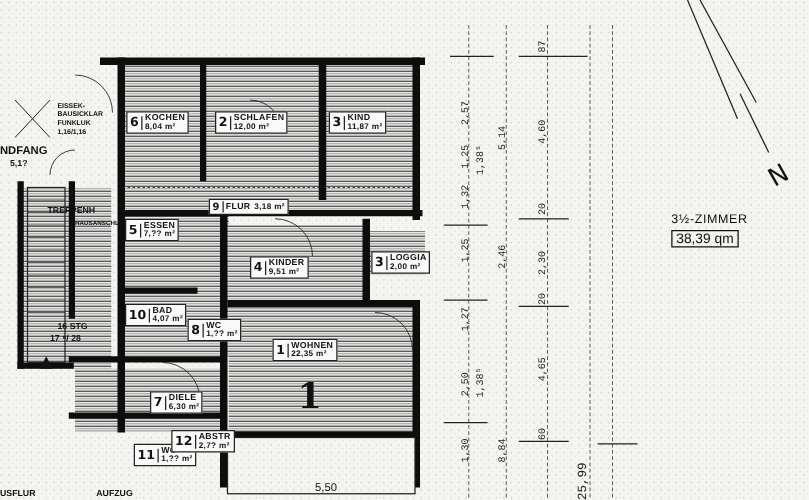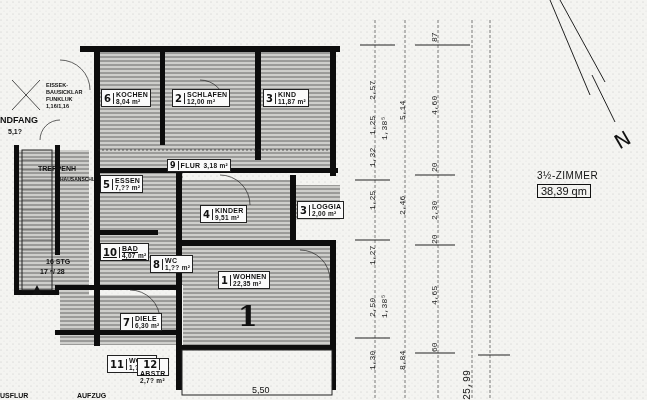--- a/index.html
+++ b/index.html
@@ -171,21 +171,21 @@
       <span class="area">9,51 m²</span>
     </span>
 </div>
 <div class="room" style="left:297px;top:201px;">
   <span class="num">3</span>
   <span class="txt">
       <span>LOGGIA</span>
       <span class="area">2,00 m²</span>
     </span>
 </div>
-<div class="room" style="left:100px;top:243px;text-decoration:underline;">
+<div class="room" style="left:100px;top:243px;">
   <span class="num">10</span>
   <span class="txt">
       <span>BAD</span>
       <span class="area">4,07 m²</span>
     </span>
 </div>
 <div class="room" style="left:150px;top:255px;">
   <span class="num">8</span>
   <span class="txt">
       <span>WC</span>
@@ -206,21 +206,21 @@
       <span class="area">6,30 m²</span>
     </span>
 </div>
 <div class="room" style="left:107px;top:355px;">
   <span class="num">11</span>
   <span class="txt">
       <span>WC</span>
       <span class="area">1,?? m²</span>
     </span>
 </div>
-<div class="room" style="left:137px;top:358px;flex-direction:column;">
+<div class="room" style="left:137px;top:344px;">
   <span class="num">12</span>
   <span class="txt">
       <span>ABSTR</span>
       <span class="area">2,7? m²</span>
     </span>
 </div>
 
 <div class="big1">1</div>
 
 <div class="side" style="left:0px;top:115px;font-size:9px;">NDFANG</div>

